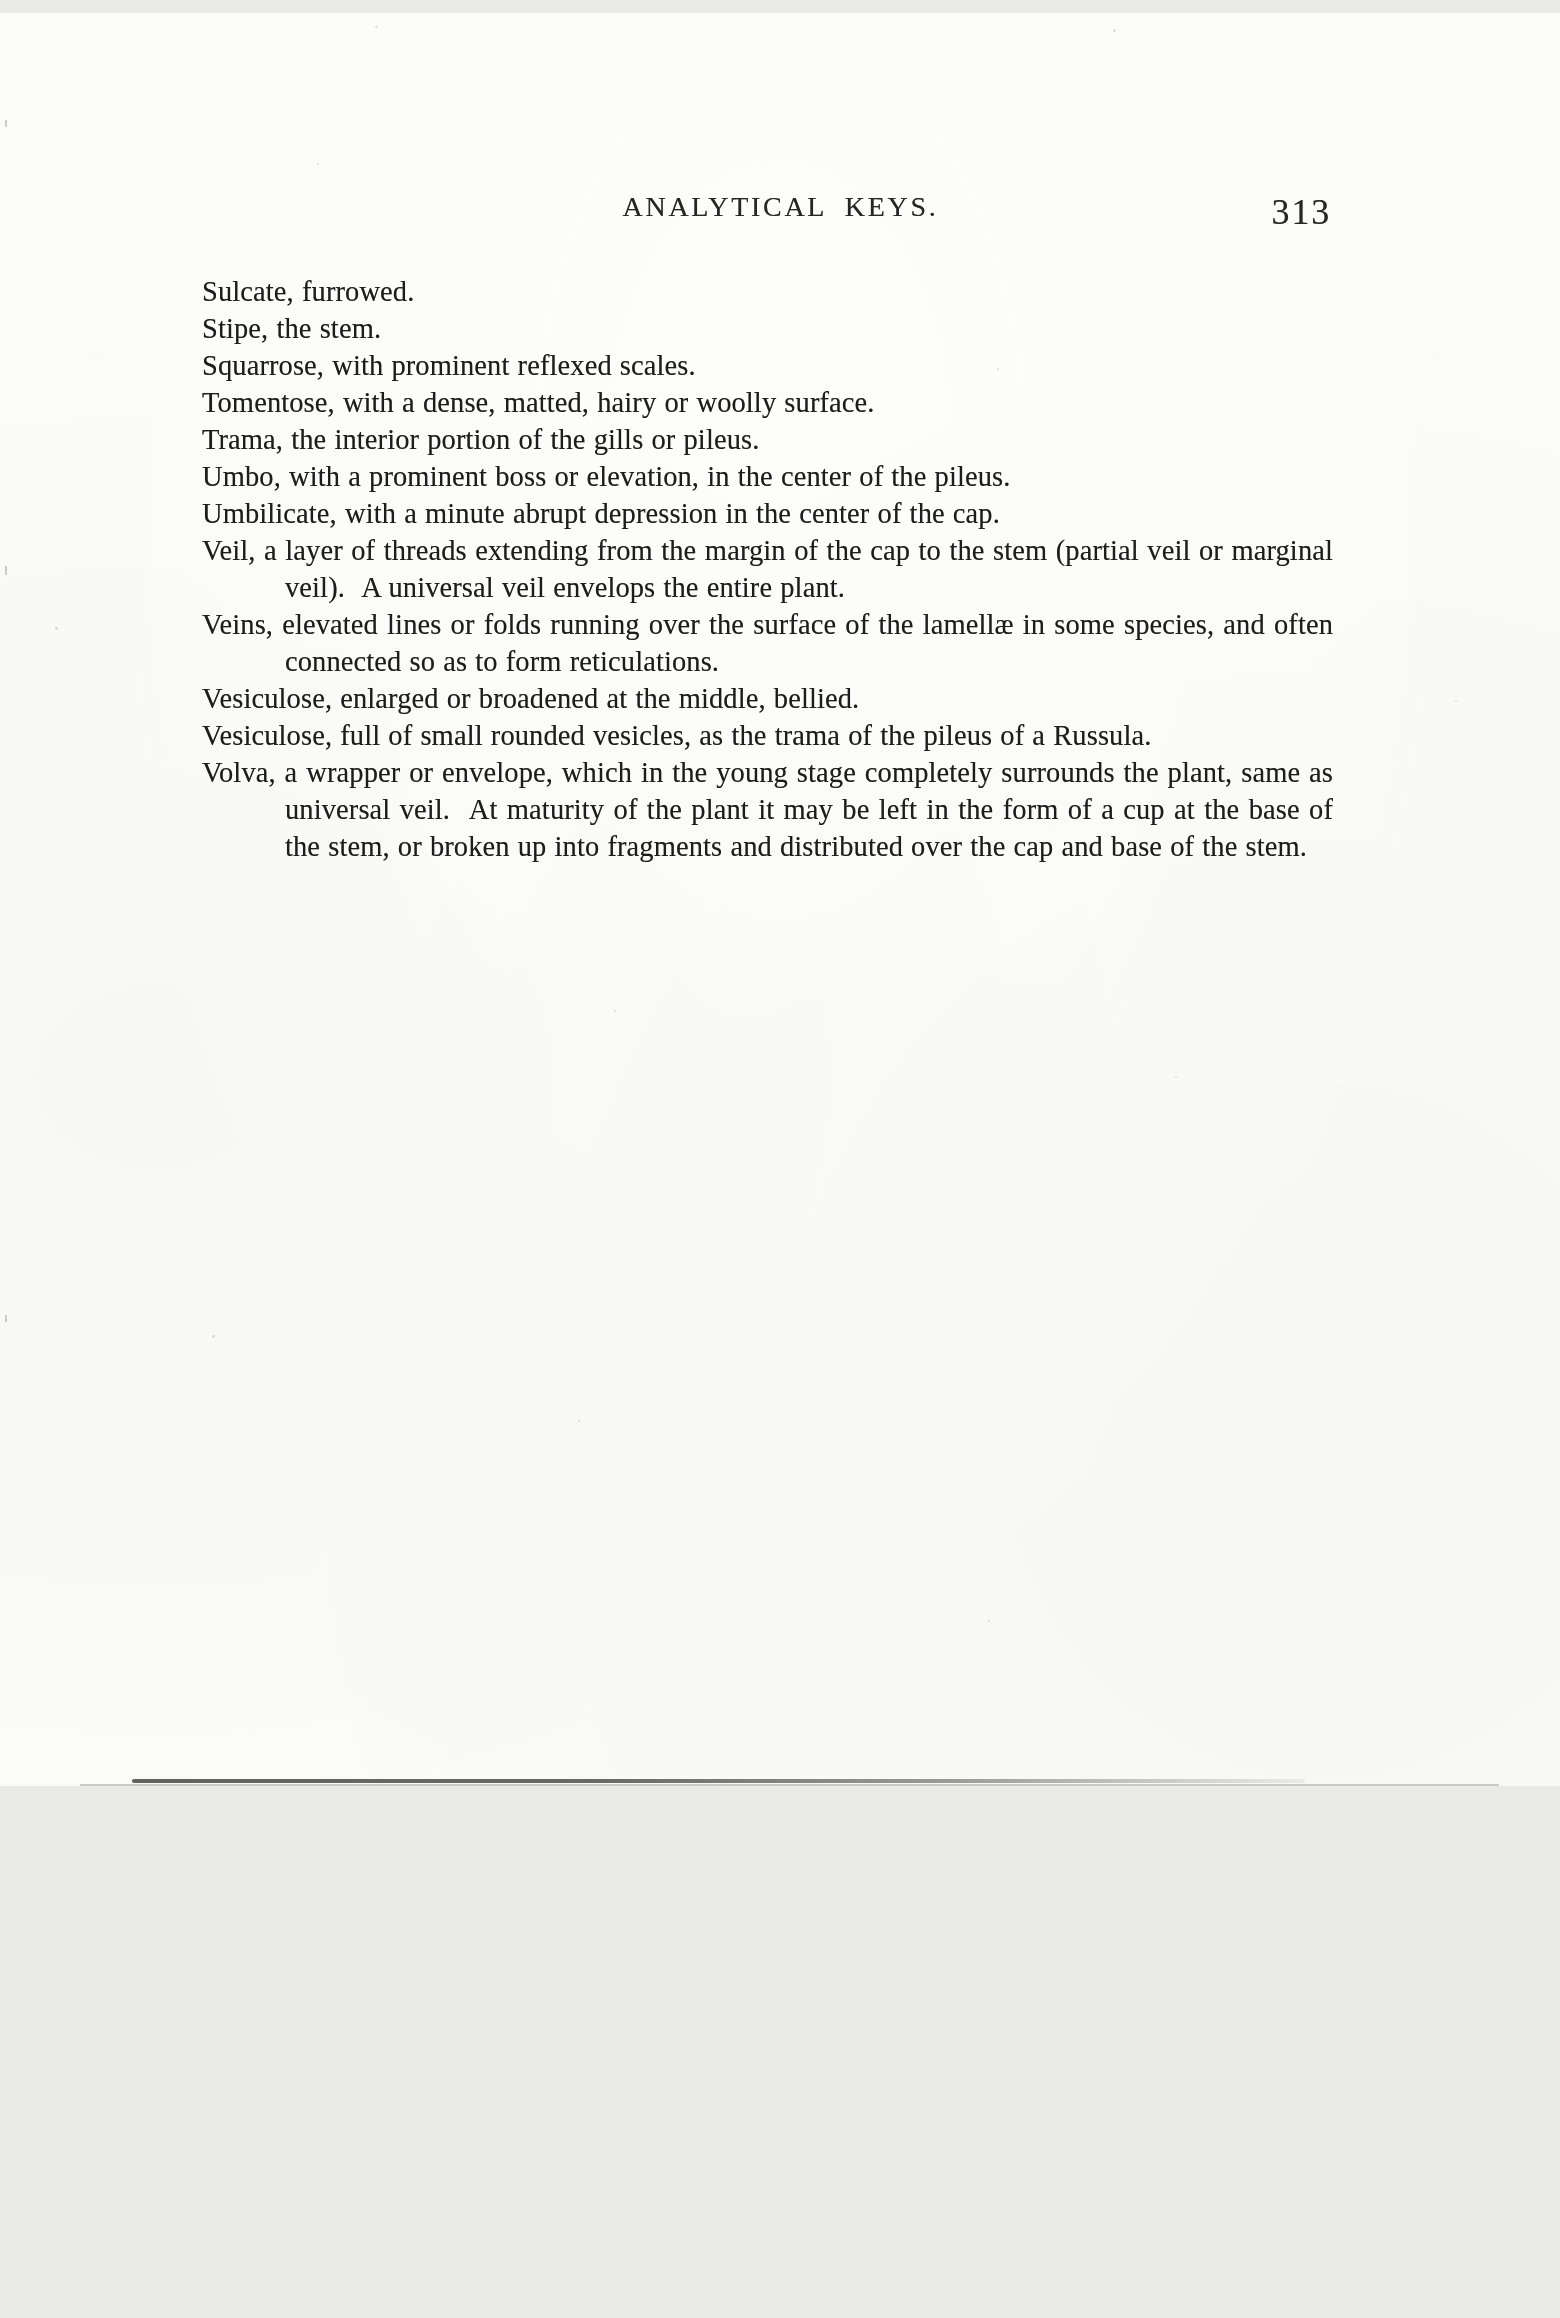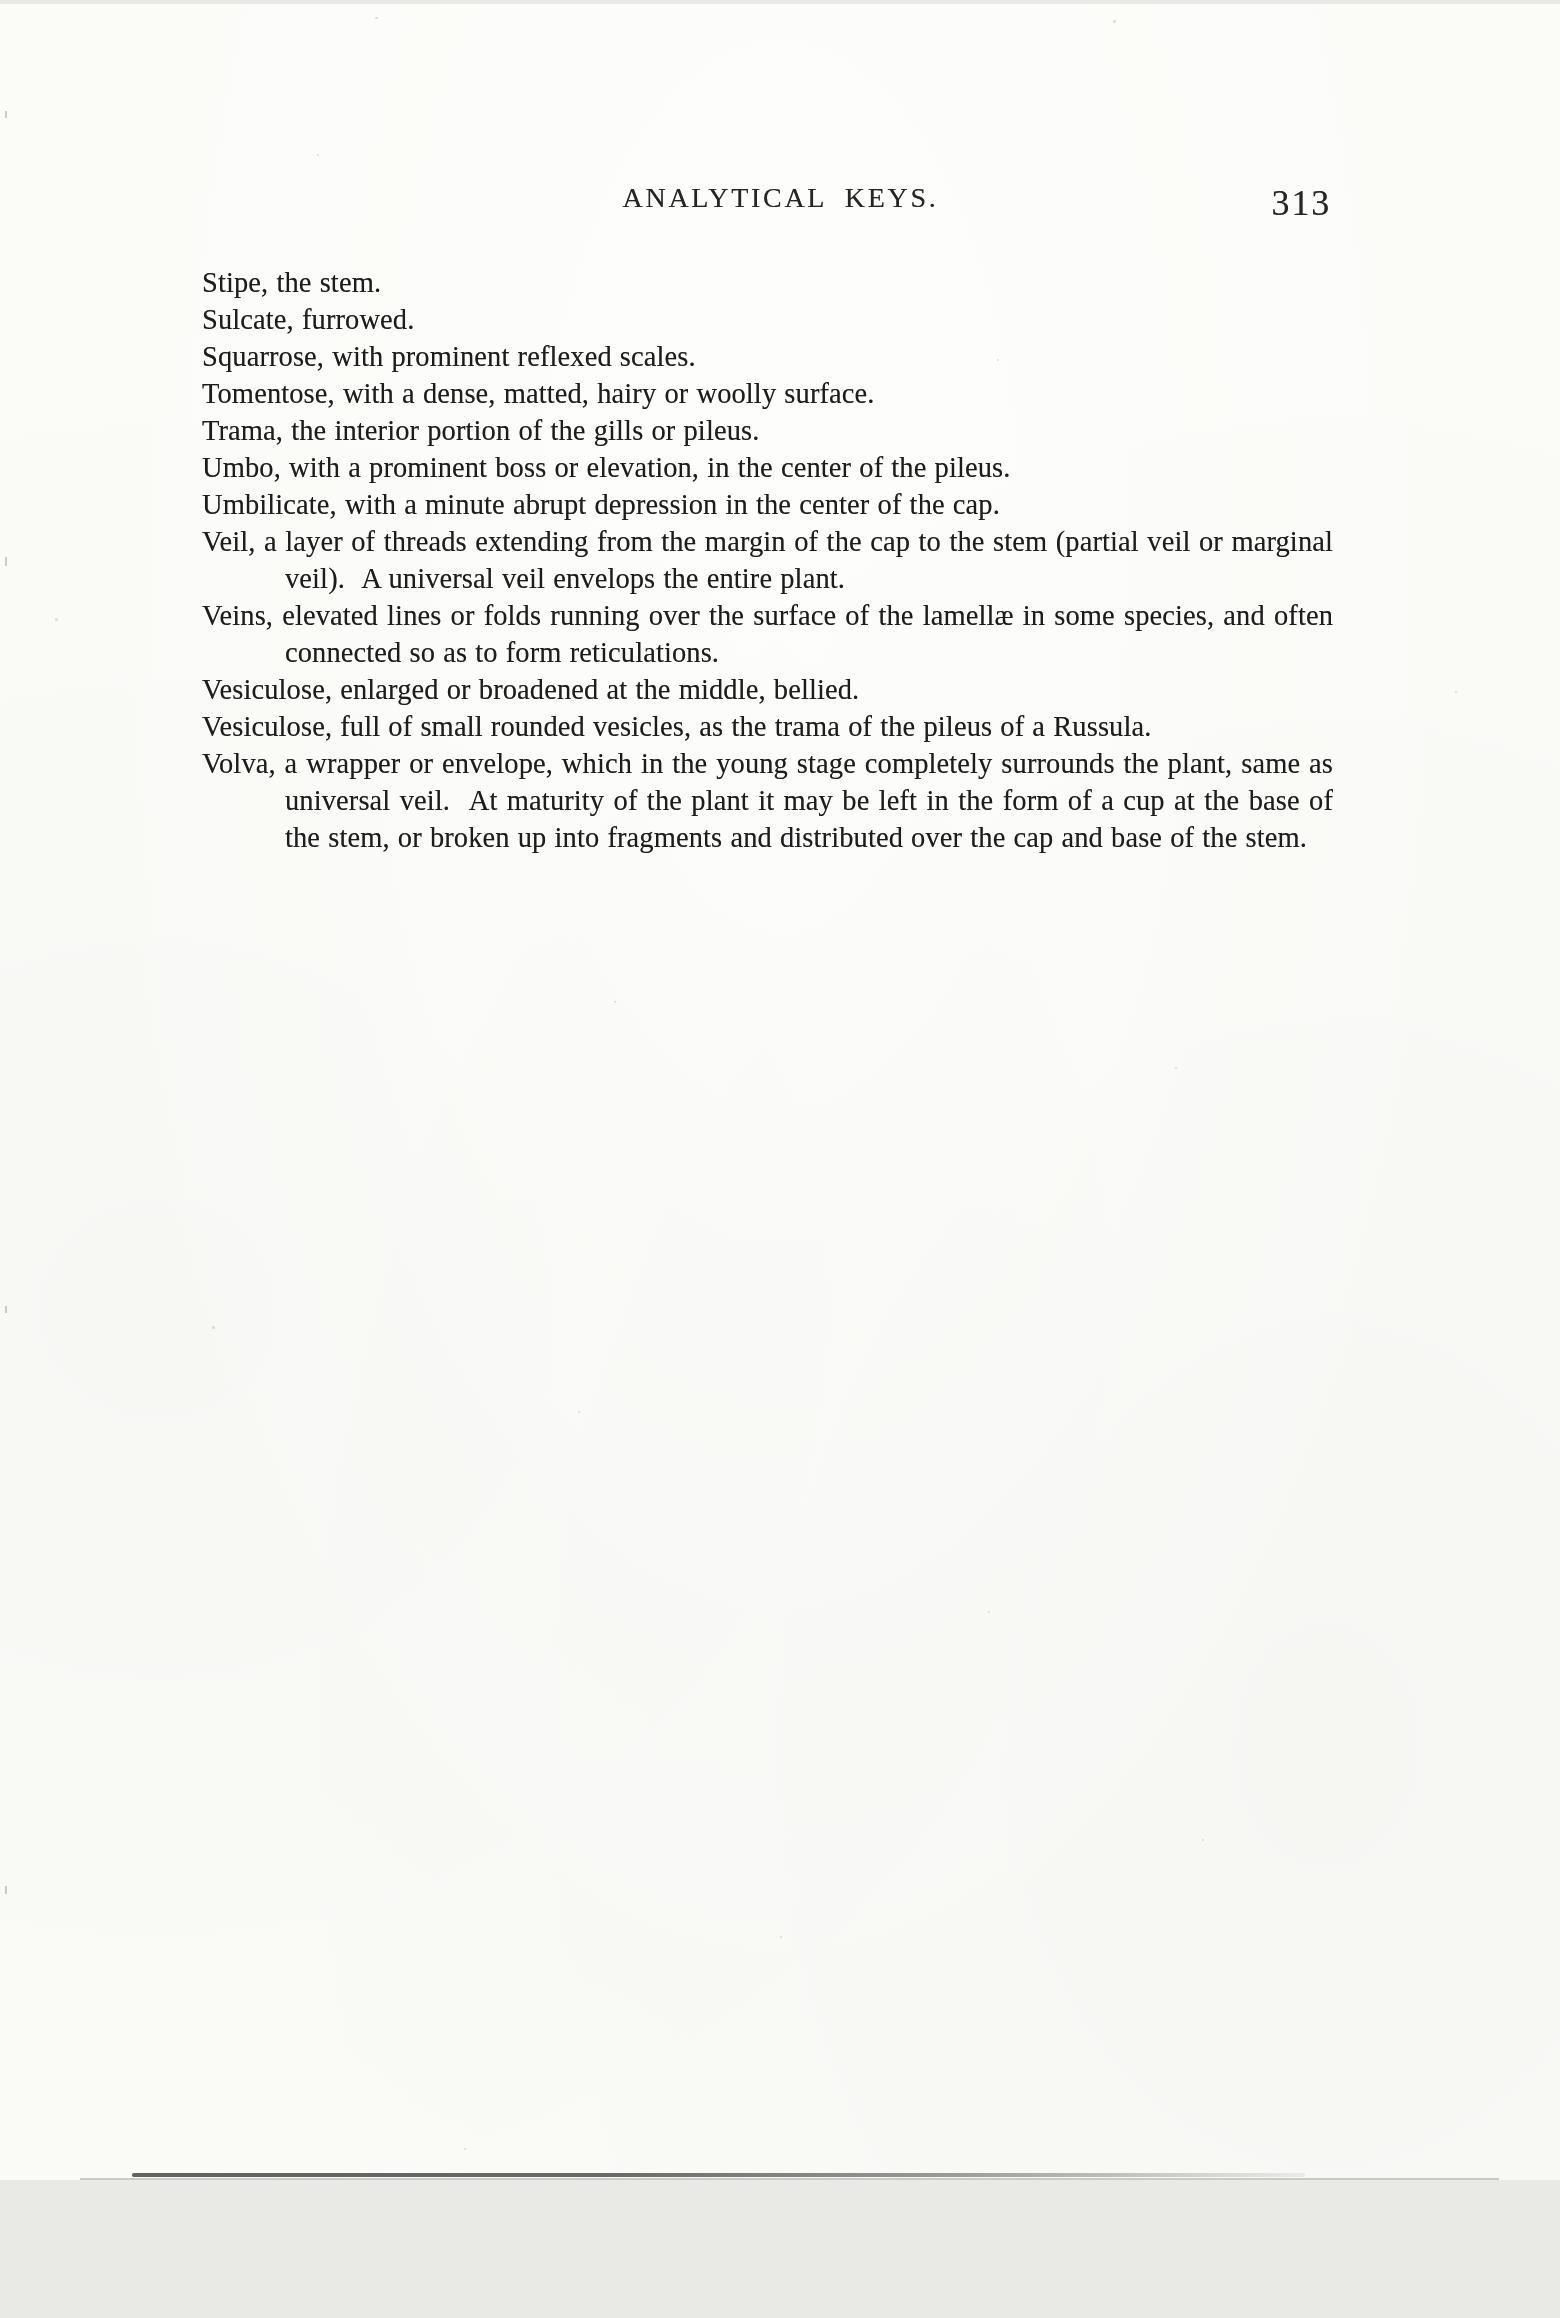--- a/index.html
+++ b/index.html
@@ -1,21 +1,21 @@
 <!DOCTYPE html>
 <html style="font-size:14.3px"><head>
 <meta charset="utf-8">
 <style>
   * { margin:0; padding:0; box-sizing:border-box; }
   html, body { background:#e9e9e6; }
   .page {
     position:relative;
     width:1561px;
-    height:2176px;
-    margin:4px auto;
+    height:1773px;
+    margin:13px auto;
     background-color:#fbfbf8;
     background-image:
       radial-gradient(ellipse at 50% 25%, rgba(255,255,255,0.55), transparent 70%),
       radial-gradient(ellipse at 85% 80%, rgba(0,0,0,0.02), transparent 60%),
       radial-gradient(ellipse at 10% 60%, rgba(0,0,0,0.015), transparent 55%);
     overflow:hidden;
     font-family:"Liberation Serif","DejaVu Serif",serif;
     color:#1c1c1c;
   }
   .running-title {
@@ -83,26 +83,26 @@
 </head>
 <body>
 
 <div class="page">
 
   <div class="running-title">ANALYTICAL KEYS.</div>
   <div class="page-number">313</div>
 
   <div class="glossary">
     <p class="entry">
+      <span>Sulcate,</span>
+      <span>furrowed.</span>
+    </p>
+    <p class="entry">
       <span>Stipe,</span>
       <span>the stem.</span>
-    </p>
-    <p class="entry">
-      <span>Sulcate,</span>
-      <span>furrowed.</span>
     </p>
     <p class="entry">
       <span>Squarrose,</span>
       <span>with prominent reflexed scales.</span>
     </p>
     <p class="entry">
       <span>Tomentose,</span>
       <span>with a dense, matted, hairy or woolly surface.</span>
     </p>
     <p class="entry">

